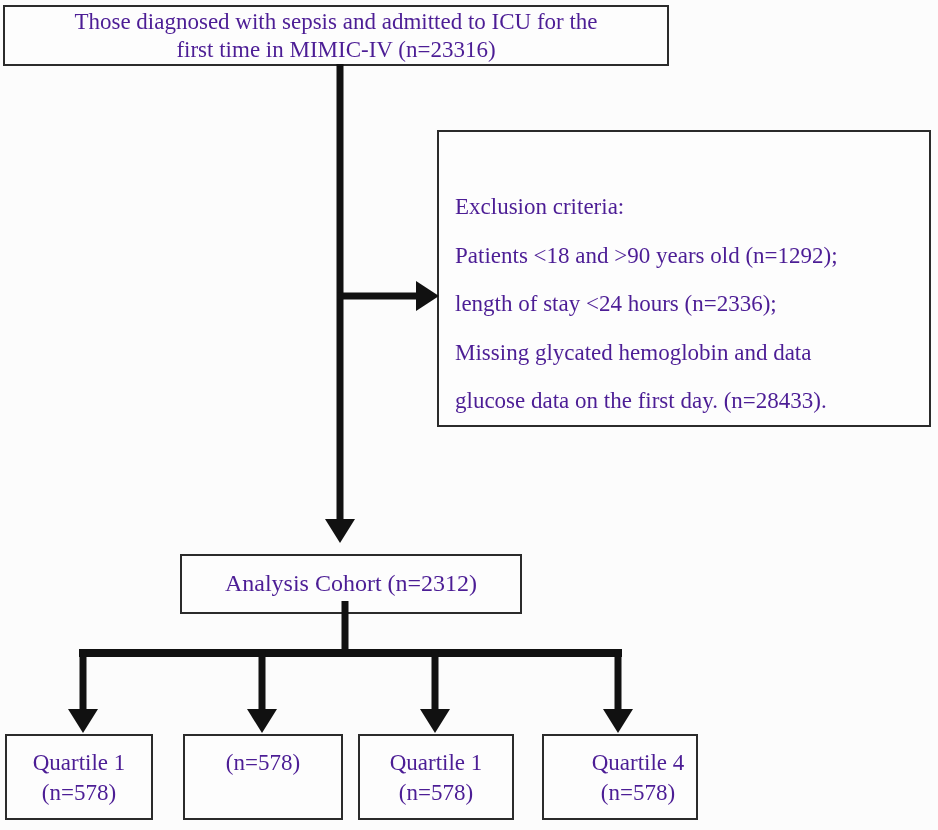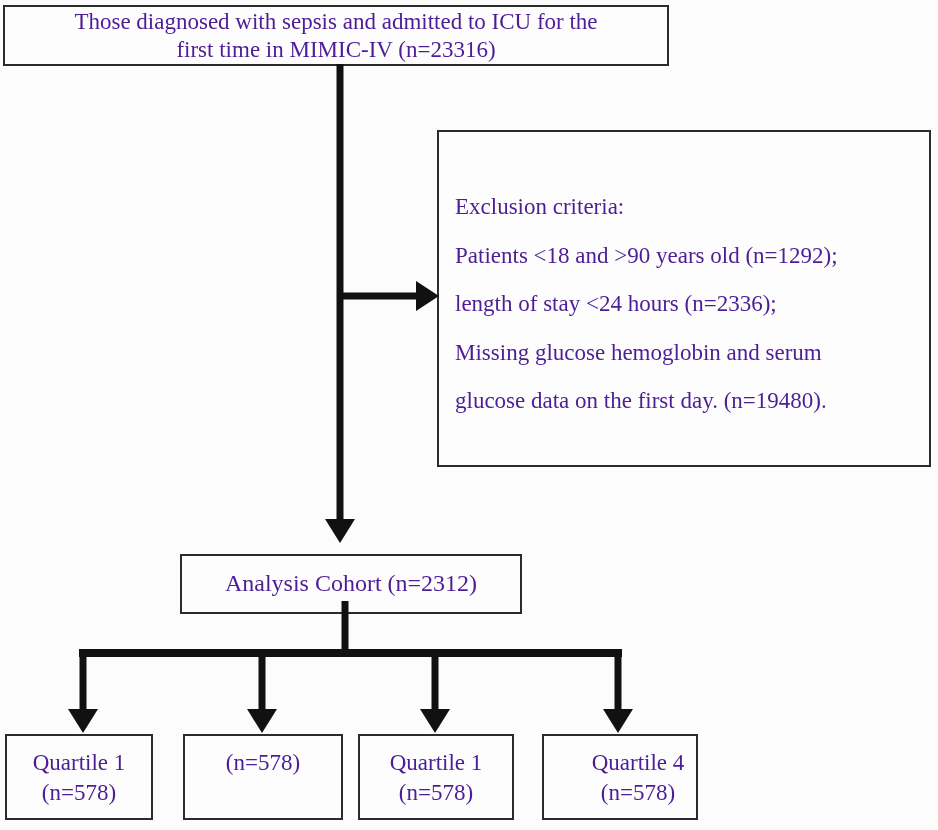--- a/index.html
+++ b/index.html
@@ -30,21 +30,21 @@
     height: 61px;
     text-align: center;
     font-size: 23px;
     line-height: 28px;
     padding-top: 1px;
   }
   .excl-box {
     left: 437px;
     top: 130px;
     width: 494px;
-    height: 337px;
+    height: 297px;
     font-size: 23px;
     line-height: 48.5px;
     padding: 51px 4px 0 16px;
   }
   .analysis-box {
     left: 180px;
     top: 554px;
     width: 342px;
     height: 60px;
     text-align: center;
@@ -118,22 +118,22 @@
 
   <div class="box top-box">
     <div>Those diagnosed with sepsis and admitted to ICU for the</div>
     <div>first time in MIMIC-IV (n=23316)</div>
   </div>
 
   <div class="box excl-box">
     <div>Exclusion criteria:</div>
     <div>Patients &lt;18 and &gt;90 years old (n=1292);</div>
     <div>length of stay &lt;24 hours (n=2336);</div>
-    <div>Missing glucose hemoglobin and serum</div>
-    <div>glucose data on the first day. (n=19480).</div>
+    <div>Missing glycated hemoglobin and data</div>
+    <div>glucose data on the first day. (n=28433).</div>
   </div>
 
   <div class="box analysis-box">Analysis Cohort (n=2312)</div>
 
   <div class="box q-box q1">
     <div>Quartile 1</div>
     <div>(n=578)</div>
   </div>
   <div class="box q-box q2">
     <div>(n=578)</div>

